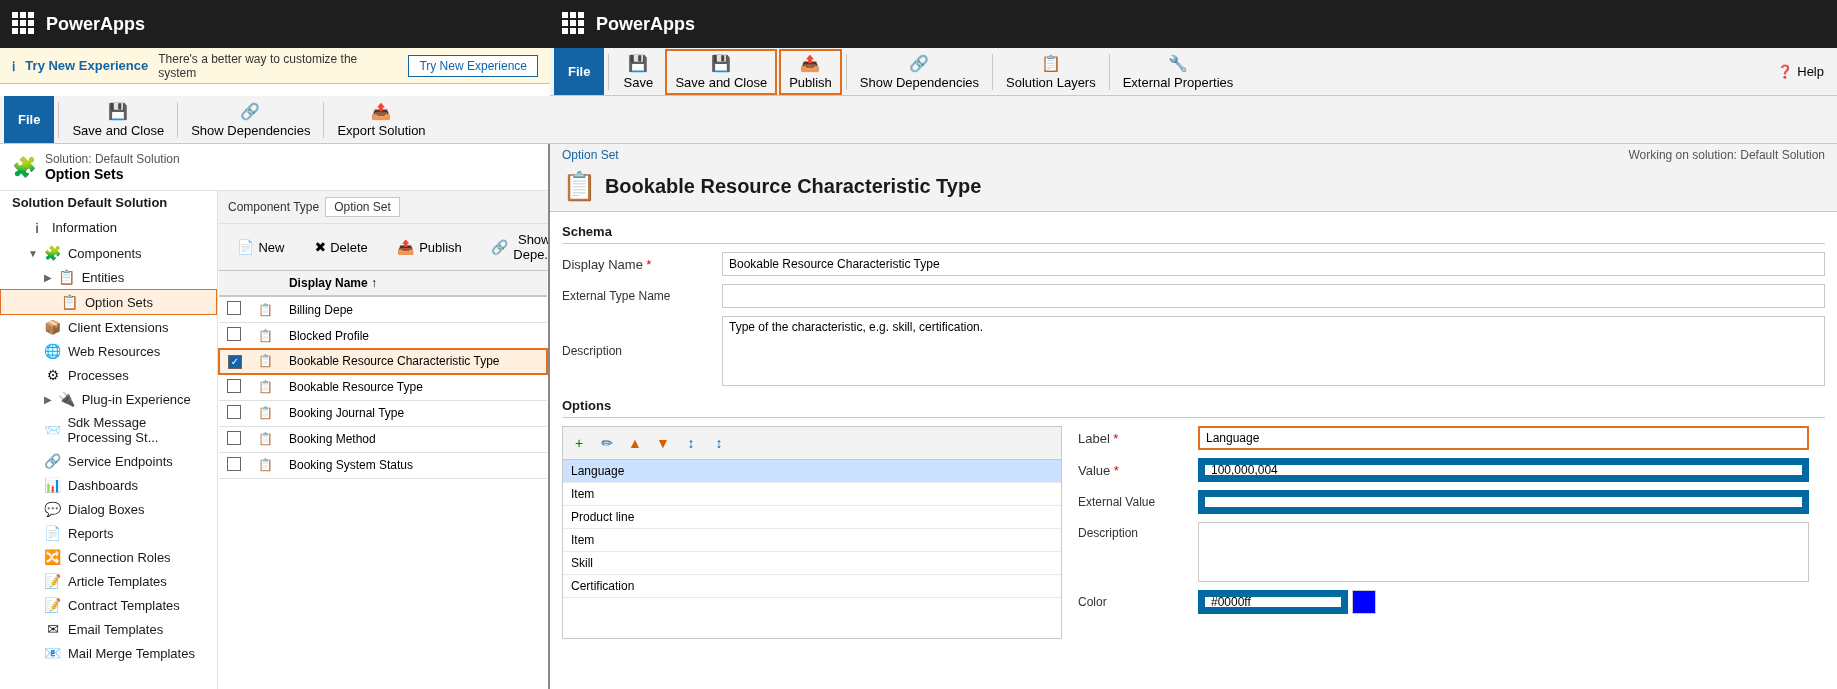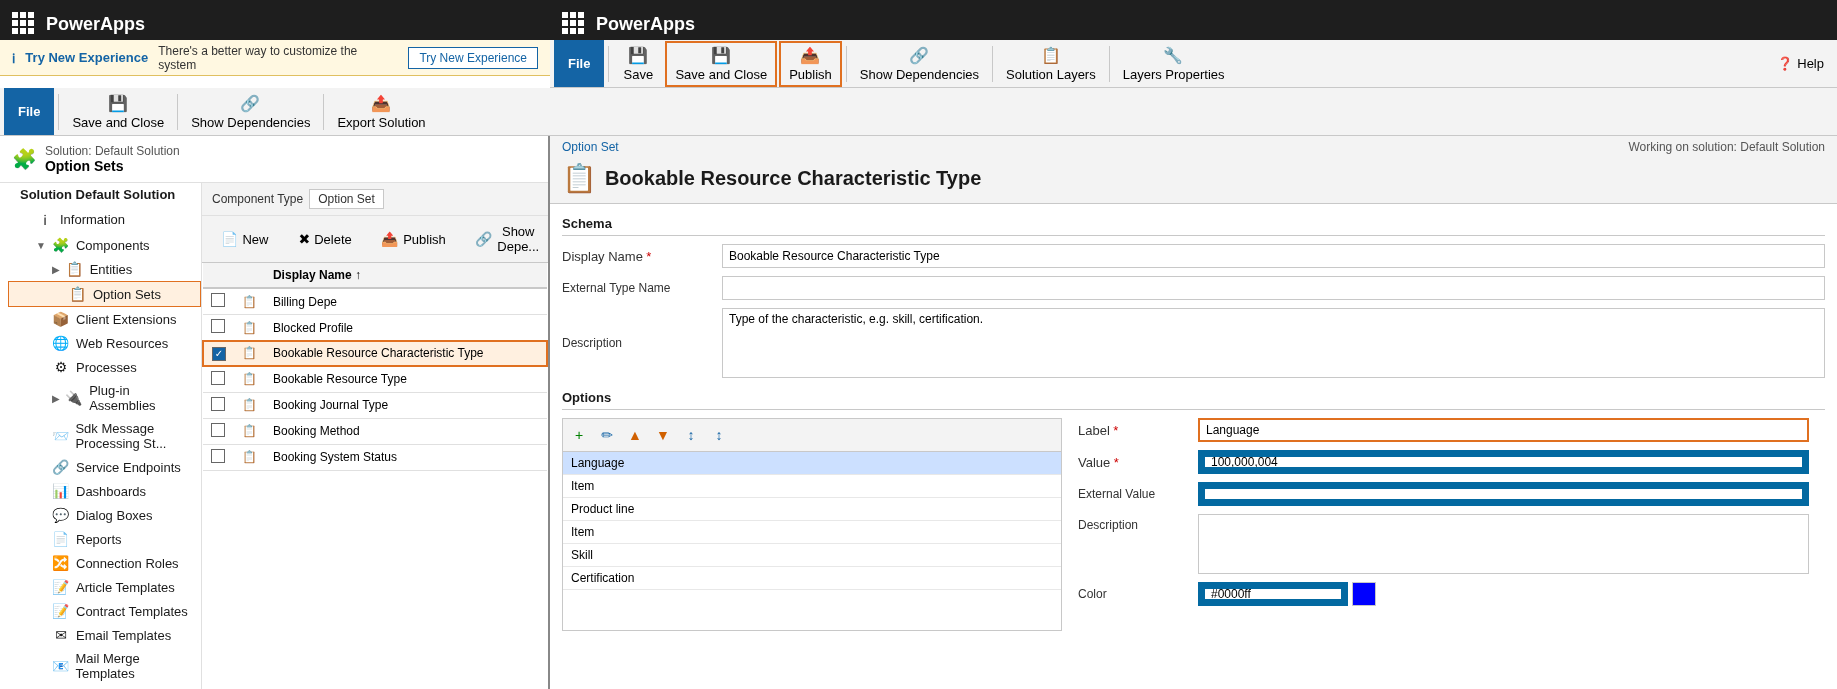--- a/index.html
+++ b/index.html
@@ -266,31 +266,31 @@
     .opt-detail-row { display: flex; align-items: center; margin-bottom: 8px; }
     .opt-detail-label { width: 120px; font-size: 12px; color: #333; flex-shrink: 0; }
     .opt-detail-label .req { color: #c00; }
     .opt-detail-input { flex: 1; border: 7px solid #0369a1; padding: 3px 6px; font-size: 12px; height: 24px; background: #fff; }
     .opt-detail-input.highlighted { border: 2px solid #e07020; }
     .opt-detail-textarea { flex: 1; border: 1px solid #c8c8c8; padding: 3px 6px; font-size: 12px; height: 60px; background: #fff; resize: none; }
     .color-row { display: flex; align-items: center; gap: 4px; }
     .color-swatch { width: 24px; height: 24px; background: #0000ff; border: 1px solid #c8c8c8; }
 
     
-    .dual-top { display: flex; height: 40px; }
+    .dual-top { display: flex; height: 48px; }
     .dual-banner { display: flex; }
     .dual-main { display: flex; flex: 1; overflow: hidden; }
 
     
     .left-half { width: 550px; flex-shrink: 0; display: flex; flex-direction: column; border-right: 2px solid #888; }
     
     .right-half { flex: 1; display: flex; flex-direction: column; }
 
     .split-nav { display: flex; flex: 1; overflow: hidden; }
-    .nav-sidebar { width: 202px; border-right: 1px solid #e0e0e0; overflow-y: auto; flex-shrink: 0; padding-left: 8px; }
+    .nav-sidebar { width: 218px; border-right: 1px solid #e0e0e0; overflow-y: auto; flex-shrink: 0; }
     .comp-panel { flex: 1; display: flex; flex-direction: column; overflow: hidden; }
 
     .checkbox-box {
       width: 14px; height: 14px;
       border: 1px solid #666;
       background: #fff;
       display: inline-flex; align-items: center; justify-content: center;
       font-size: 10px;
     }
     .checkbox-box.checked { background: #1464a5; color: #fff; }
@@ -364,21 +364,21 @@
       <span>Show Dependencies</span>
     </button>
     <div class="ribbon-separator"></div>
     <button class="ribbon-btn">
       <span class="ribbon-btn-icon">📋</span>
       <span>Solution Layers</span>
     </button>
     <div class="ribbon-separator"></div>
     <button class="ribbon-btn">
       <span class="ribbon-btn-icon">🔧</span>
-      <span>Layers Properties</span>
+      <span>External Properties</span>
     </button>
     <div style="flex:1"></div>
     <button class="ribbon-btn">
       <span>❓ <span>Help</span></span>
     </button>
   </div>
 </div>
 
 <div class="dual-banner">
   <div class="ribbon-left">
@@ -447,21 +447,21 @@
           <span class="nav-icon">🌐</span>
           <span>Web Resources</span>
         </div>
         <div class="nav-item nav-indent-2">
           <span class="nav-icon">⚙</span>
           <span>Processes</span>
         </div>
         <div class="nav-item nav-indent-2">
           <span class="expand-arrow">▶</span>
           <span class="nav-icon">🔌</span>
-          <span>Plug-in Assemblies</span>
+          <span>Plug-in Experience</span>
         </div>
         <div class="nav-item nav-indent-2">
           <span class="nav-icon">📨</span>
           <span>Sdk Message Processing St...</span>
         </div>
         <div class="nav-item nav-indent-2">
           <span class="nav-icon">🔗</span>
           <span>Service Endpoints</span>
         </div>
         <div class="nav-item nav-indent-2">

